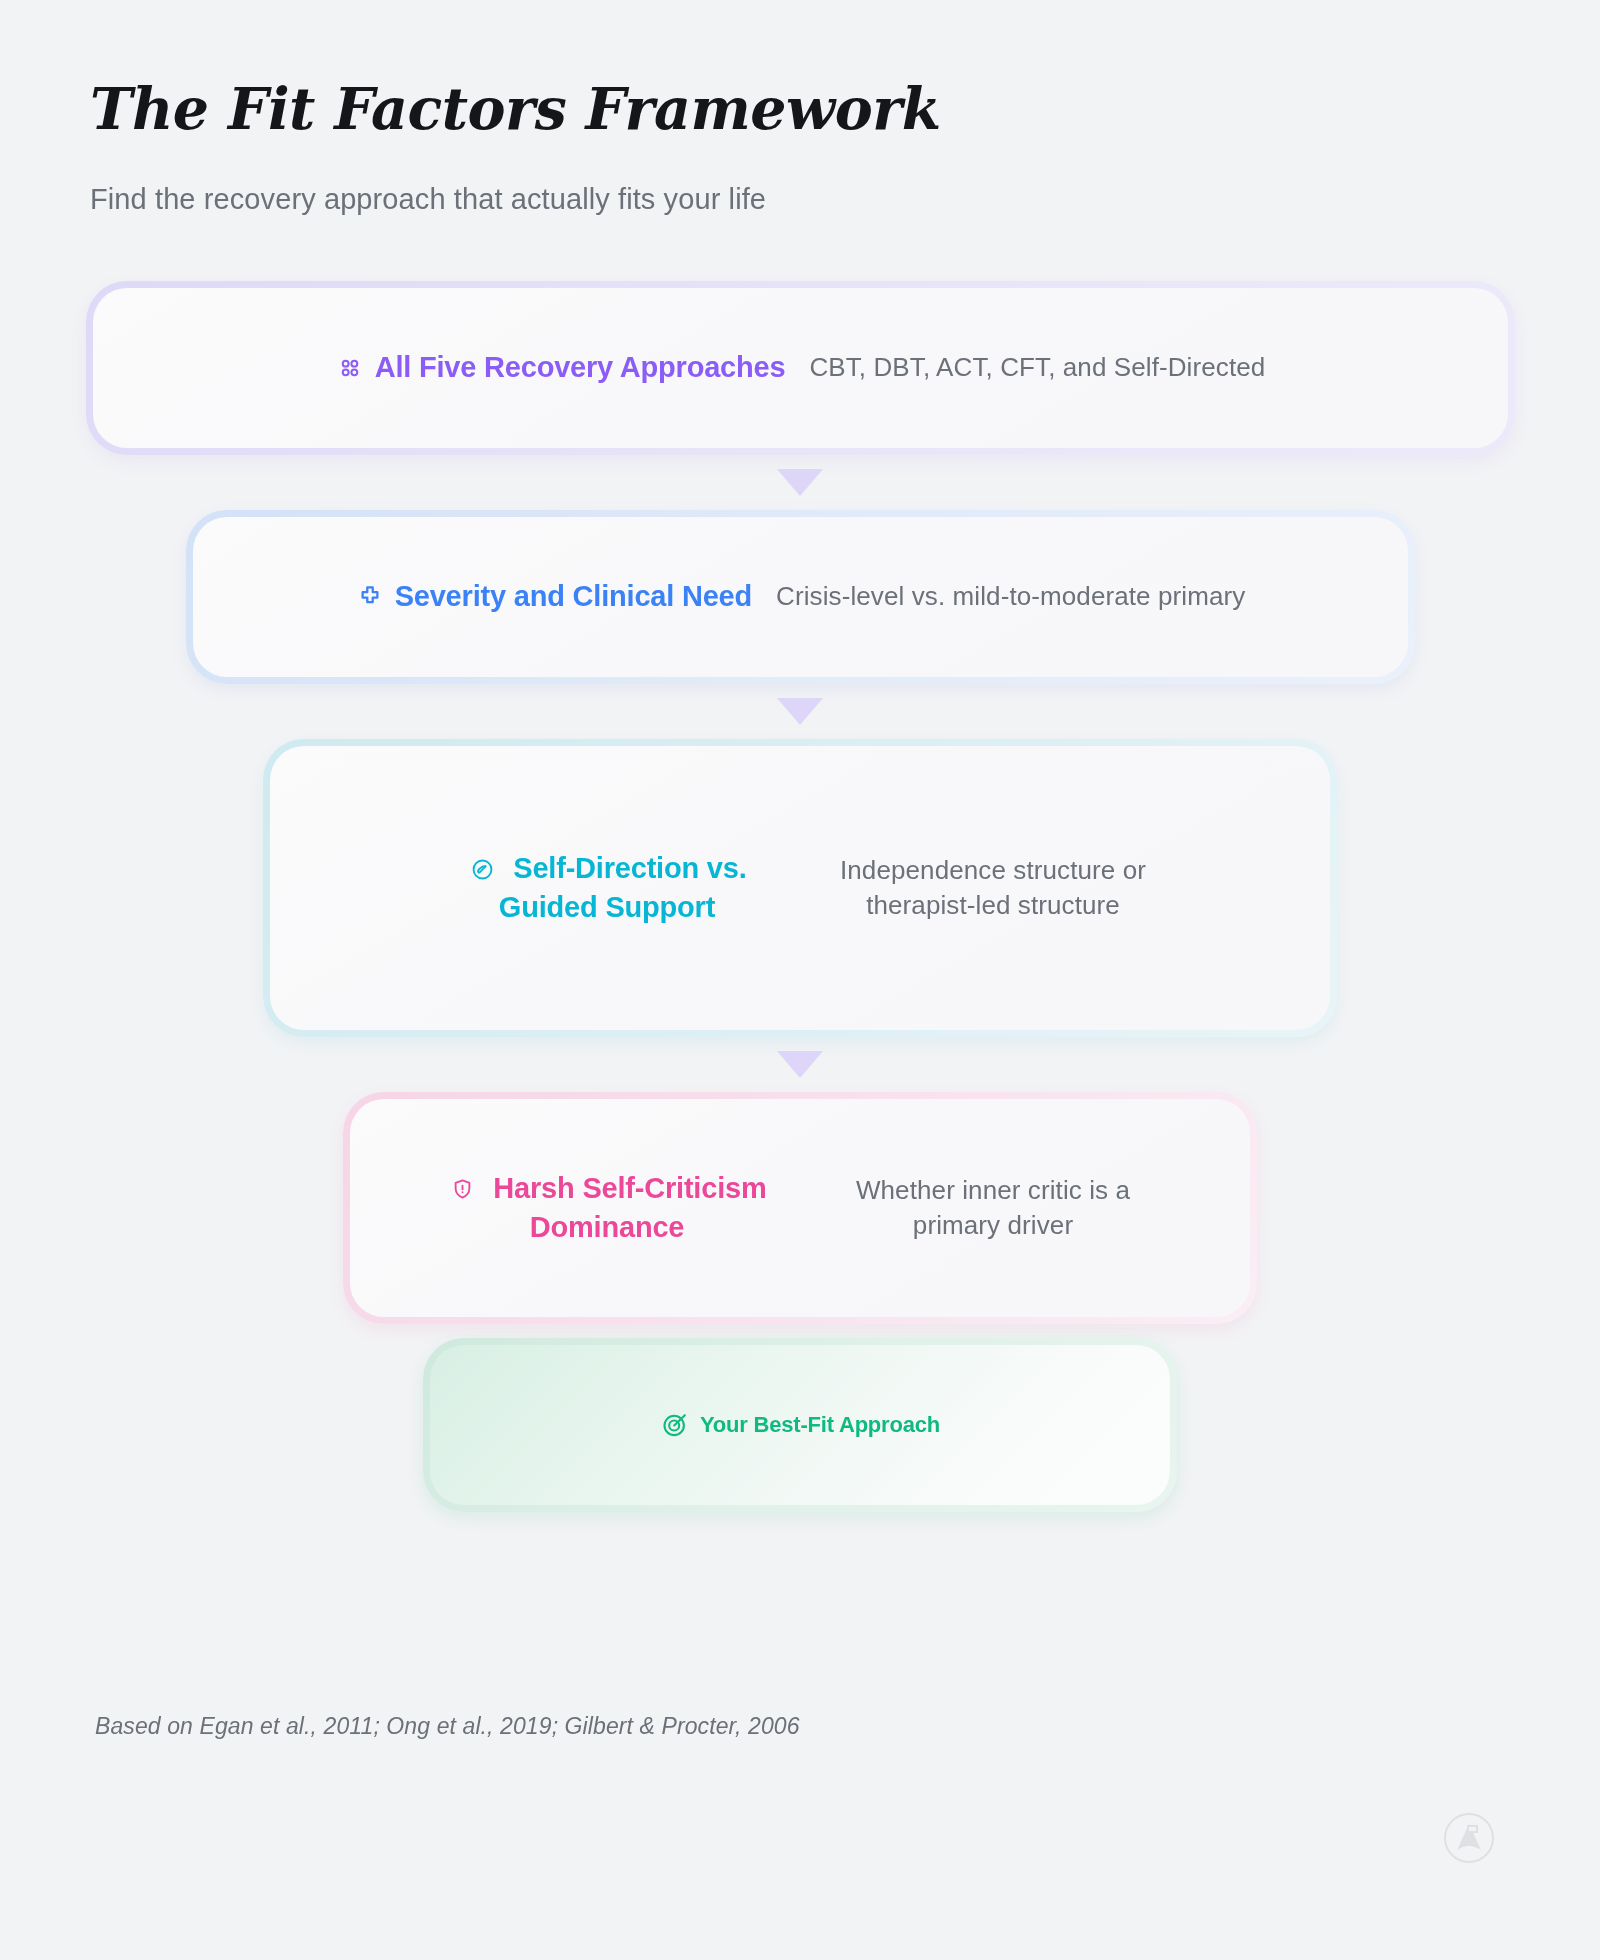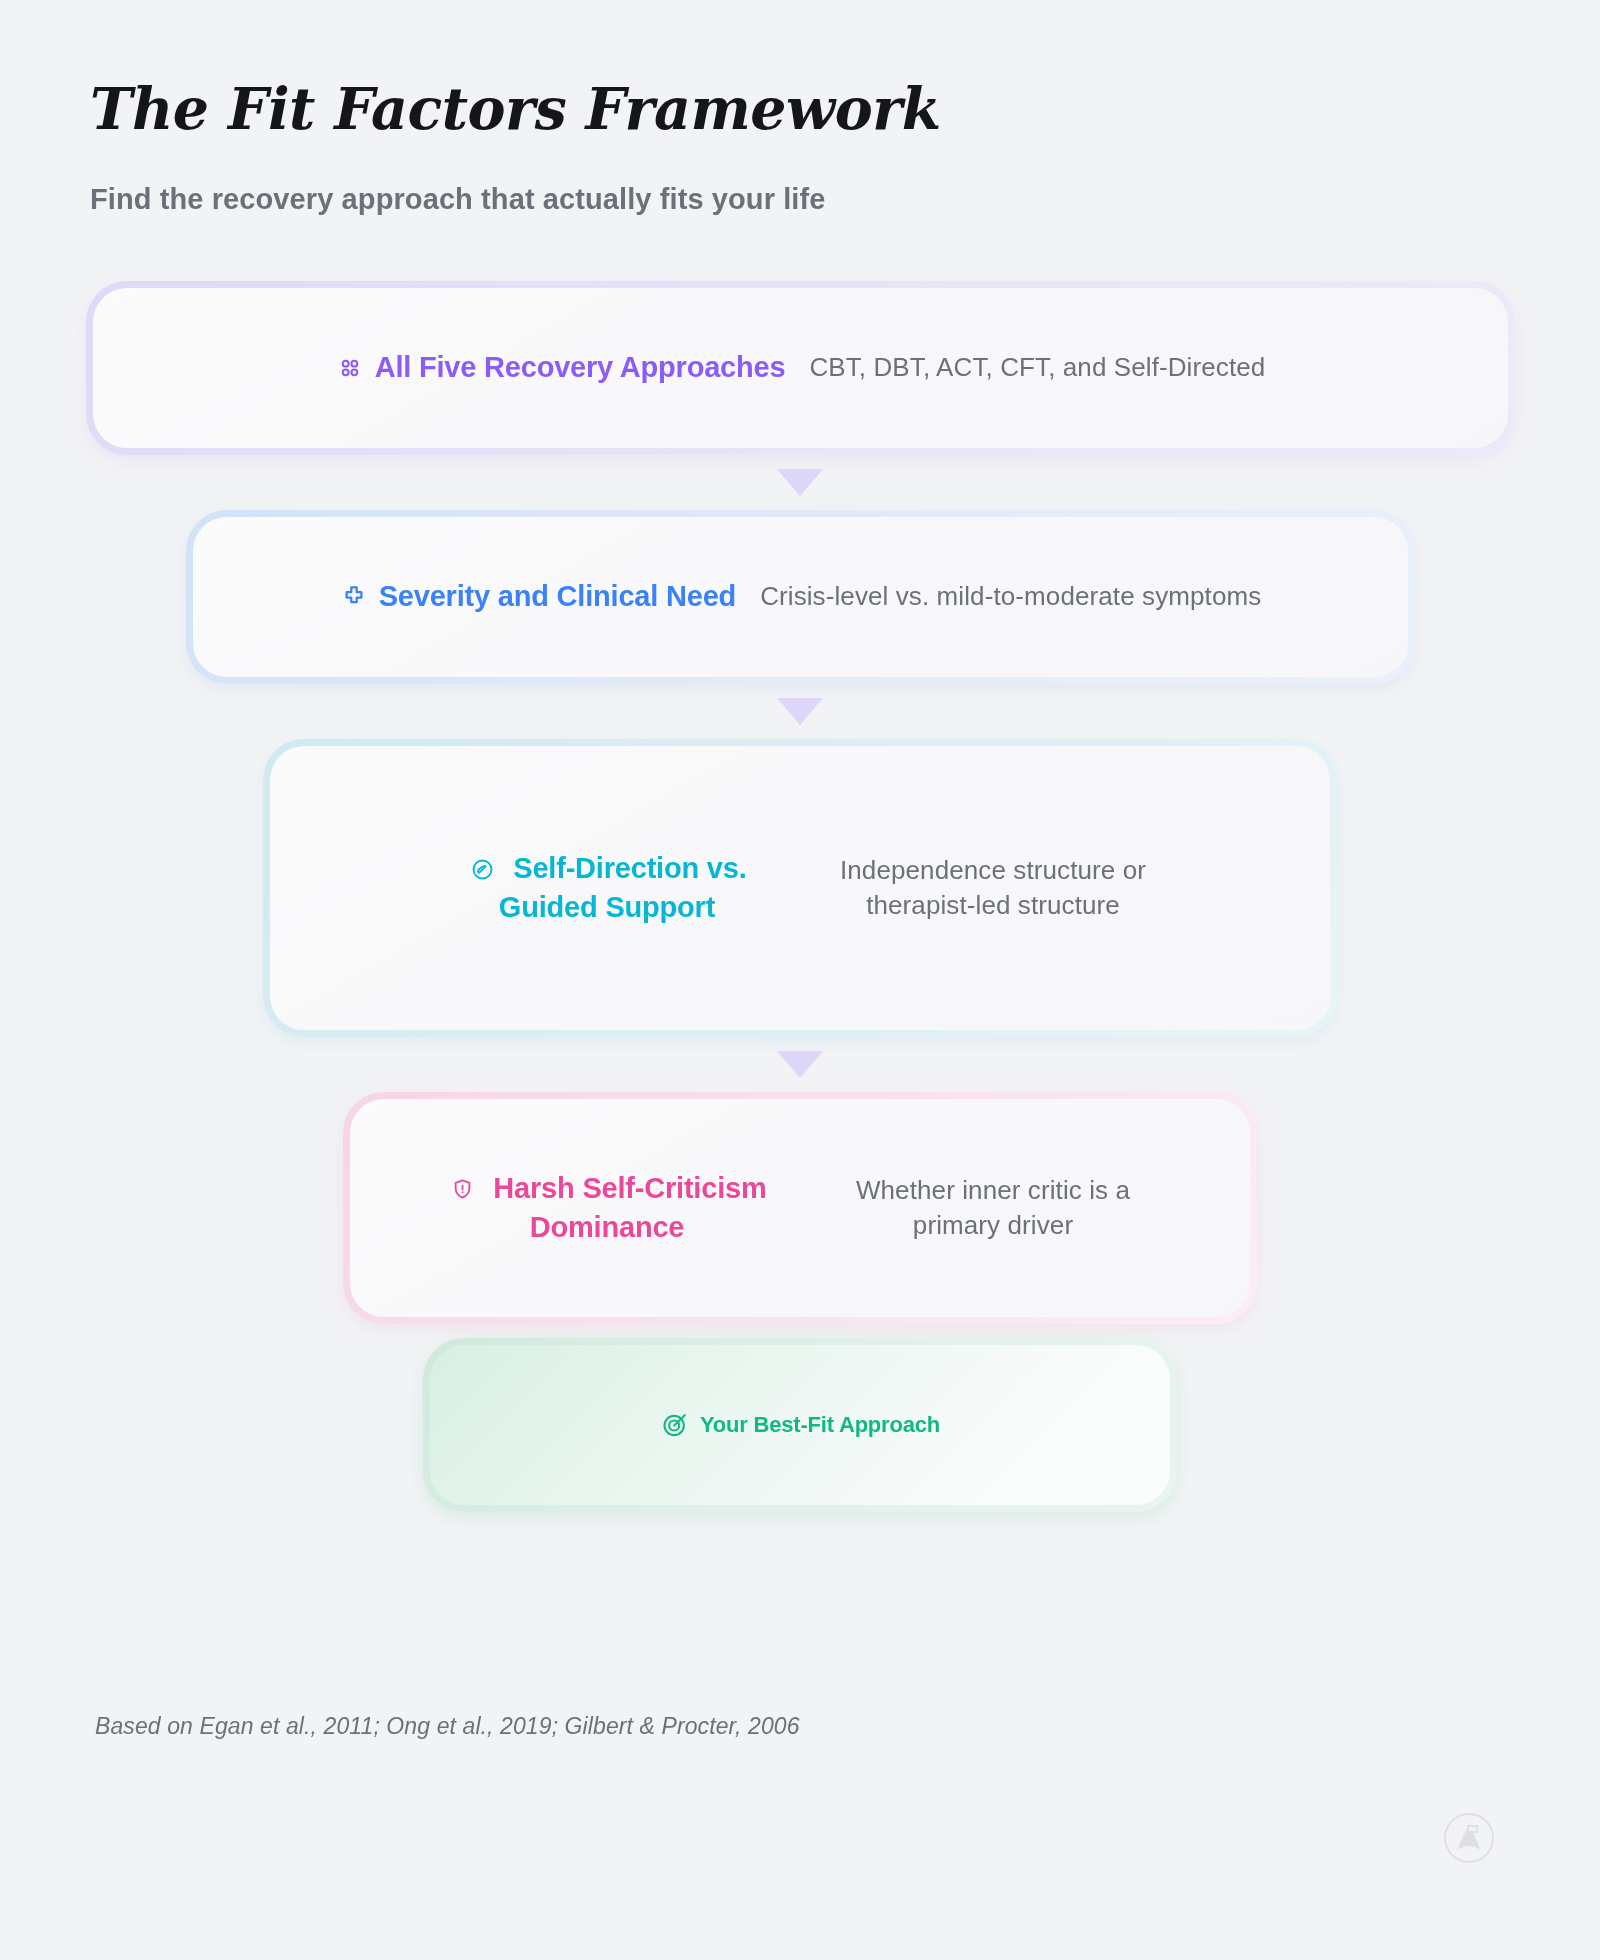--- a/index.html
+++ b/index.html
@@ -30,21 +30,21 @@
     font-weight: 700;
     font-size: 57px;
     letter-spacing: -0.5px;
     color: #15161a;
     line-height: 1.1;
     margin-bottom: 42px;
   }
 
   .page-subtitle {
     font-size: 29px;
-    font-weight: 700;
+    font-weight: 400;
     color: #6b7079;
     letter-spacing: 0.1px;
   }
 
   
   .funnel {
     margin-top: 72px;
     display: flex;
     flex-direction: column;
     align-items: center;
@@ -241,21 +241,21 @@
       <div class="stage stage-2">
         <div class="stage-inner">
           <span class="stage-label">
             <span class="ico">
               <svg width="26" height="26" viewBox="0 0 24 24" fill="none" stroke="#3b82f6" stroke-width="2.1" stroke-linejoin="round">
                 <path d="M9.5 3.2h5v4.3h4.3v5h-4.3v4.3h-5v-4.3H5.2v-5h4.3z"></path>
               </svg>
             </span>
             <span>Severity and Clinical Need</span>
           </span>
-          <span class="stage-desc">Crisis-level vs. mild-to-moderate symptoms</span>
+          <span class="stage-desc">Crisis-level vs. mild-to-moderate primary</span>
         </div>
       </div>
     </div>
 
     <div class="connector"></div>
 
     <div class="stage-wrap">
       <div class="stage stage-3 stacked">
         <div class="stage-inner">
           <span class="stage-label">

